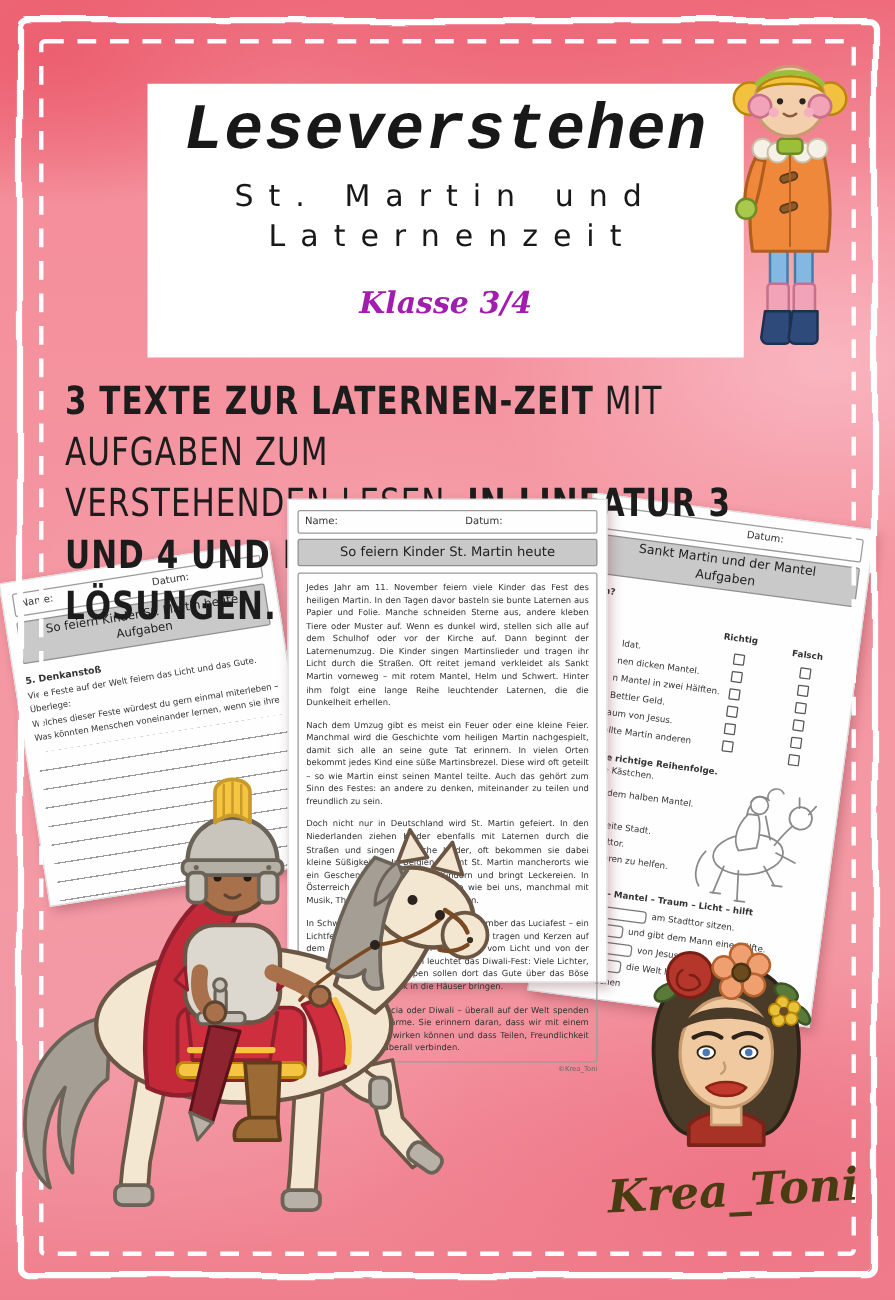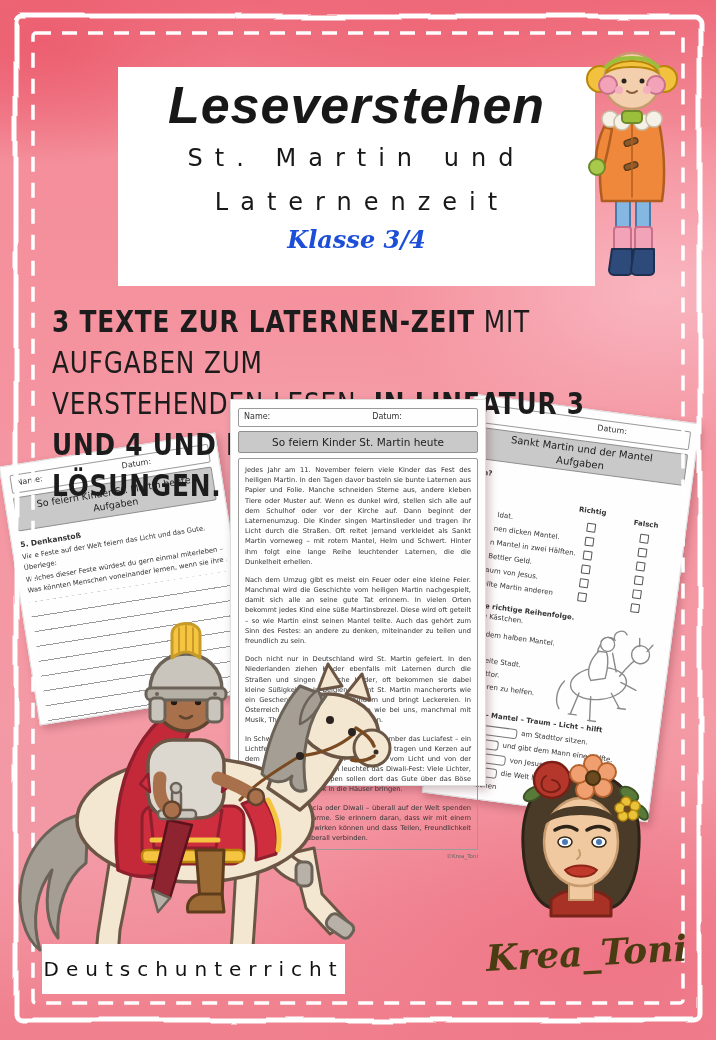--- a/index.html
+++ b/index.html
@@ -13,27 +13,27 @@
       radial-gradient(ellipse 520px 320px at 45% 50%, #f6a5b0 0%, rgba(246,165,176,0) 70%),
       radial-gradient(ellipse 430px 260px at 12% 80%, #f29aa6 0%, rgba(242,154,166,0) 70%),
       radial-gradient(ellipse 520px 280px at 85% 92%, #ee7586 0%, rgba(238,117,134,0) 65%),
       linear-gradient(180deg,#ee6c7c 0%,#f48f9b 15%,#f49aa5 70%,#f07f8d 100%);
   }
   
   #border-svg{position:absolute;left:0;top:0;z-index:2;pointer-events:none;}
   
   .header-card{position:absolute;left:118px;top:67px;width:477px;height:219px;background:#fff;
     z-index:3;text-align:center;}
-  .header-title{font-family:Liberation Sans, sans-serif;font-style:italic;font-weight:700;
+  .header-title{font-family:Liberation Mono, monospace;font-style:italic;font-weight:700;
     font-size:52px;color:#181818;margin-top:8px;letter-spacing:1px;}
   .header-sub{font-size:24px;font-weight:500;color:#181818;letter-spacing:12px;
     margin-top:9px;white-space:nowrap;}
-  .header-sub.second{margin-top:16px;padding-left:11px;}
+  .header-sub.second{margin-top:4px;padding-left:11px;}
   .header-grade{font-family:"DejaVu Serif",serif;font-style:italic;font-weight:600;
-    font-size:24px;color:#1d4ed8;margin-top:9px;}
+    font-size:24px;color:#a21caf;margin-top:24px;}
   
   .description{position:absolute;left:52px;top:301px;width:740px;z-index:3;
     transform:scaleX(.8);transform-origin:left top;
     font-size:31px;line-height:1.32;letter-spacing:1px;color:#1c1c1c;font-weight:500;}
   .description .b{font-weight:800;}
   
   .sheet{position:absolute;background:#fefefe;border:1px solid #dedede;
     box-shadow:3px 4px 9px rgba(90,20,35,.28);box-sizing:border-box;}
   .mini-row{position:relative;border:1px solid #9a9a9a;border-radius:2px;height:17px;
     font-size:8px;color:#333;}
@@ -365,17 +365,14 @@
             <circle cx="144" cy="65" r="5"></circle>
           <circle cx="134" cy="66" r="5"></circle>
             <circle cx="131" cy="58" r="5"></circle>
         </g>
         <circle cx="138" cy="59" r="3.5" fill="#6b4a1f"></circle>
       </g>
     </svg>
     <div class="logo-text">Krea_Toni</div>
   </div>
 
-  <div class="footer-box">
-    <span>Deutschunterricht</span>
-  </div>
 
 </div>
 
 </body></html>

